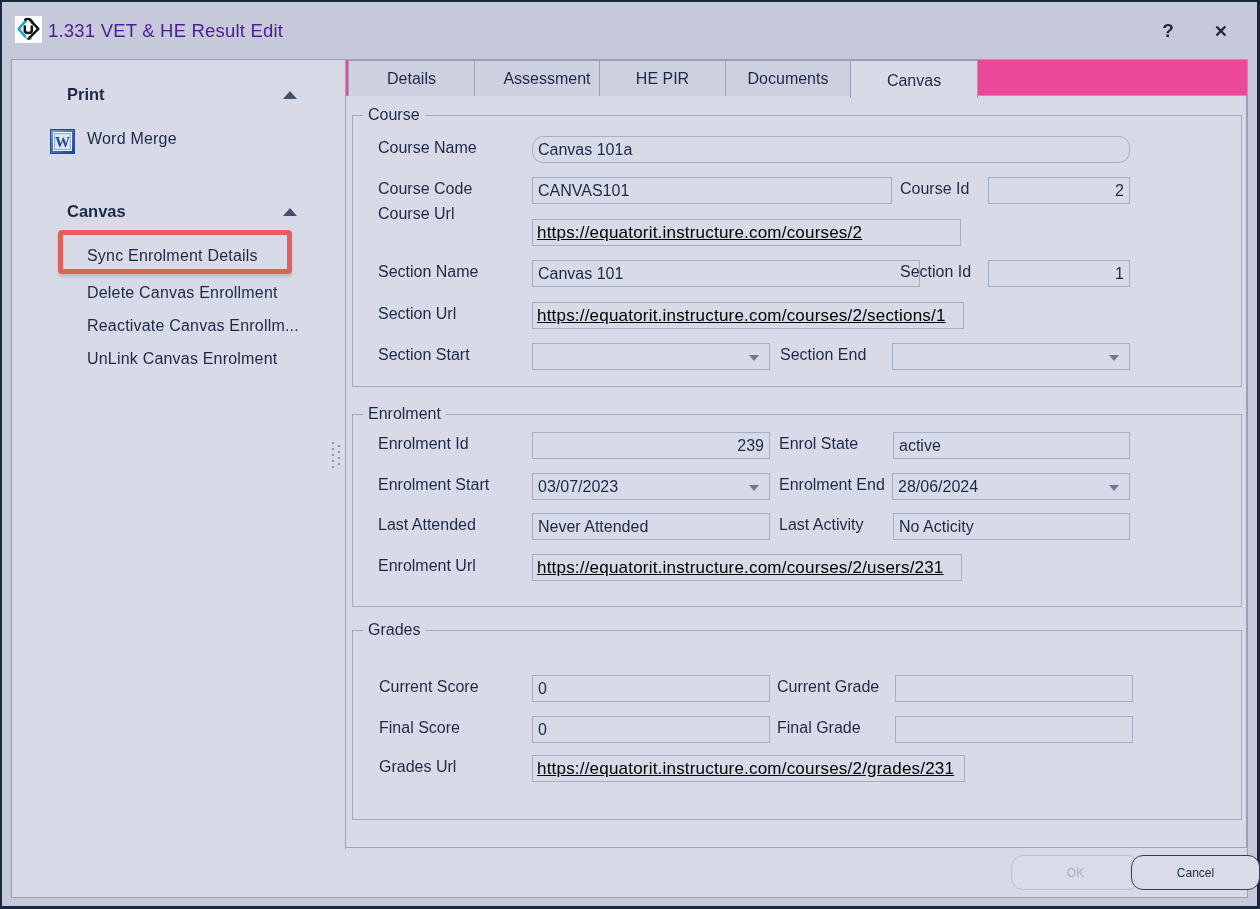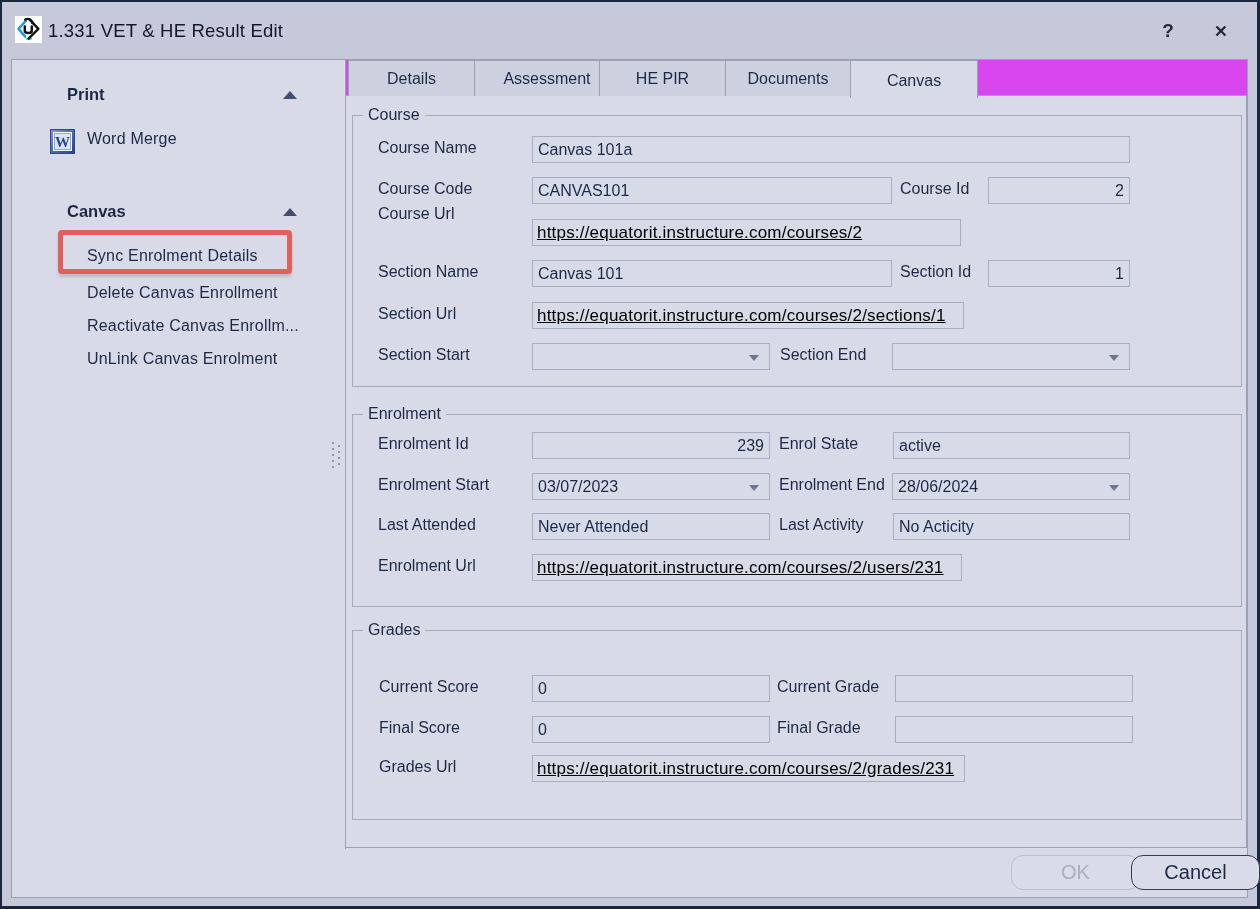--- a/index.html
+++ b/index.html
@@ -8,21 +8,21 @@
 
   .window { position:absolute; left:0; top:0; width:1260px; height:909px;
             background:#c6c9da; border:2px solid #19273f;
             border-right-width:3px; border-bottom-width:3px; }
 
   
   .titlebar { position:absolute; left:0; top:0; right:0; height:57px; }
   .app-icon { position:absolute; left:13px; top:14px; width:27px; height:27px;
               background:#ffffff; }
   .title-text { position:absolute; left:46px; top:18px; font-size:18.5px;
-                color:#0f172a; letter-spacing:0.2px; }
+                color:#4c1d95; letter-spacing:0.2px; }
   .tb-btn { position:absolute; top:14px; width:30px; height:30px; text-align:center;
             line-height:30px; font-size:17px; font-weight:700; color:#222a38;
             cursor:default; }
   .tb-help  { right:74px; font-size:19px; }
   .tb-close { right:21px; font-size:16.5px; }
 
   
   .panel { position:absolute; left:9px; top:57px; width:1237px; height:839px;
            background:#d8dbe7; border:1px solid #9aa1b4; }
 
@@ -36,21 +36,21 @@
   .hl-box { position:absolute; left:46px; top:170px; width:234px; height:44px;
             border:5px solid #e2605c; border-radius:4px;
             box-shadow:0 3px 3px rgba(120,90,110,0.25); }
   .grip { position:absolute; left:319px; top:382px; }
 
   .divider-v { position:absolute; left:333px; top:0px; width:1px; height:789px;
                background:#9aa1b4; }
 
   
   .tabstrip { position:absolute; left:334px; top:0px; width:901px; height:36px;
-              background:#d946ef; border-bottom:1px solid #9aa1b4; }
+              background:#ec4899; border-bottom:1px solid #9aa1b4; }
   .tab { position:absolute; top:0px; height:36px; border:1px solid #9aa1b4;
          border-bottom:none; background:#cdd1df; font-size:16px; color:#1b2947;
          display:flex; align-items:center; justify-content:center; cursor:default; }
   .tab.t0 { left:2px;   width:127px; }
   .tab.t1 { left:128px; width:146px; }
   .tab.t2 { left:253px; width:127px; }
   .tab.t3 { left:379px; width:126px; }
   .tab.t4 { left:504px; width:128px; background:#d8dbe7; height:38px; z-index:3; padding-top:3px; }
 
   
@@ -72,21 +72,21 @@
   .fbox.num { justify-content:flex-end; }
   .fbox.linkbox { padding:0 2px 0 4px; }
   .link { color:#000000; text-decoration:underline; cursor:pointer; font-size:17px; letter-spacing:0.2px; }
   .dd-arrow { position:absolute; right:10px; top:11px; width:0; height:0;
               border-left:5px solid transparent; border-right:5px solid transparent;
               border-top:6px solid #6b7894; }
 
   
 
   
-  .btn { position:absolute; top:795px; width:129px; height:35px; font-size:20px;
+  .btn { position:absolute; top:795px; width:129px; height:35px; font-size:12px;
          display:flex; align-items:center; justify-content:center;
          background:#d9dce8; cursor:default;border-radius:12px; }
   .btn-ok { left:999px; border:1px solid #bac0cf; color:#a9b0c1; }
   .btn-cancel { left:1119px; border:1px solid #303d59; color:#1b2947; }
 </style>
 </head>
 <body>
 
 <div class="window">
 
@@ -164,40 +164,40 @@
       <div class="tab t3">Documents</div>
       <div class="tab t4">Canvas</div>
     </div>
 
     <div class="page"></div>
 
     <div class="fs fs-course">
       <span class="fs-legend">Course</span>
 
       <div class="flabel" style="left:25px; top:23px;">Course Name</div>
-      <div class="fbox" style="left:179px; top:20px; width:598px;">
+      <div class="fbox" style="left:179px; top:20px; width:598px;border-radius:11px;">
           <span>Canvas 101a</span>
         </div>
 
       <div class="flabel" style="left:25px; top:64px;">Course Code</div>
       <div class="fbox" style="left:179px; top:61px; width:360px;">
           <span>CANVAS101</span>
         </div>
       <div class="flabel" style="left:547px; top:64px;">Course Id</div>
       <div class="fbox num" style="left:635px; top:61px; width:142px;">
           <span>2</span>
         </div>
 
       <div class="flabel" style="left:25px; top:89px;">Course Url</div>
       <div class="fbox linkbox" style="left:179px; top:103px; width:429px;">
           <span class="link">https://equatorit.instructure.com/courses/2</span>
         </div>
 
       <div class="flabel" style="left:25px; top:147px;">Section Name</div>
-      <div class="fbox" style="left:179px; top:144px; width:360px;">
+      <div class="fbox" style="left:179px; top:144px; width:388px;">
           <span>Canvas 101</span>
         </div>
       <div class="flabel" style="left:547px; top:147px;">Section Id</div>
       <div class="fbox num" style="left:635px; top:144px; width:142px;">
           <span>1</span>
         </div>
 
       <div class="flabel" style="left:25px; top:189px;">Section Url</div>
       <div class="fbox linkbox" style="left:179px; top:186px; width:432px;">
           <span class="link">https://equatorit.instructure.com/courses/2/sections/1</span>

